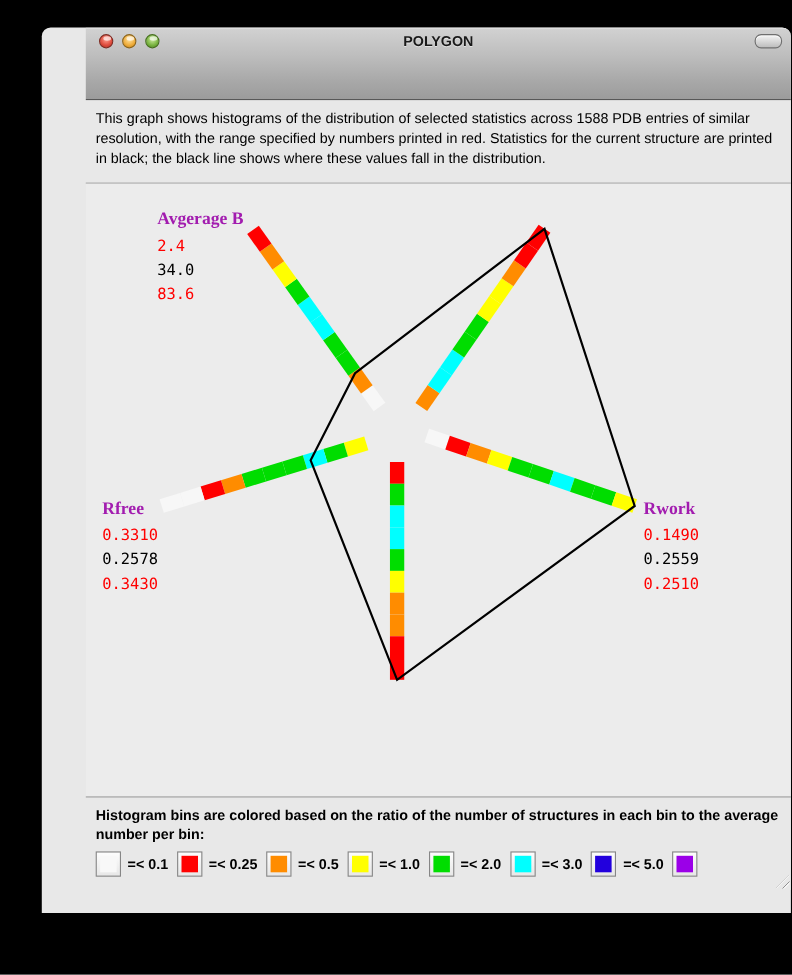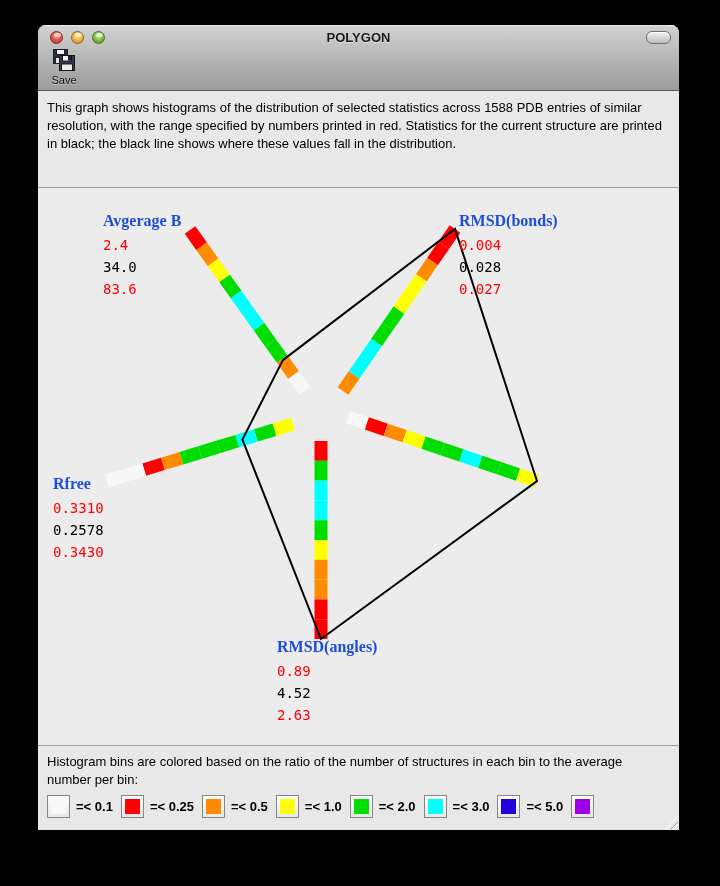--- a/index.html
+++ b/index.html
@@ -4,20 +4,21 @@
 <style>
   html,body{margin:0;padding:0;}
   body{
     width:720px;height:886px;background:#000;position:relative;overflow:hidden;
     font-family:"Liberation Sans",sans-serif;-webkit-font-smoothing:antialiased;
   }
   .window{
     position:absolute;left:38px;top:25px;width:641px;height:805px;
     background:#e8e8e8;border-radius:8px 8px 0 0;overflow:hidden;
     box-shadow:0 10px 30px rgba(0,0,0,.6);
+    padding-left:40px;
   }
   
   .chrome{
     position:relative;height:65px;
     background:linear-gradient(#d2d2d2,#bdbdbd 40%,#a8a8a8 75%,#9c9c9c);
     border-bottom:1px solid #585858;
     box-shadow:inset 0 1px 0 #e9e9e9;
   }
   .titlebar{position:relative;height:26px;}
   .traffic{position:absolute;top:6px;left:12px;display:flex;gap:8px;}
@@ -39,21 +40,21 @@
     box-shadow:inset 0 1px 0 #fff;
   }
   .toolbar{position:relative;height:39px;}
   .save-btn{
     position:absolute;left:9px;top:-3px;width:34px;text-align:center;cursor:default;
   }
   .save-icon{display:inline-block;width:24px;height:24px;}
   .save-label{font-size:11px;color:#111;margin-top:-2px;text-shadow:0 1px 0 rgba(255,255,255,.4);}
   
   .desc-panel{
-    height:97px;background:#e8e8e8;border-bottom:1px solid #9e9e9e;box-sizing:border-box;
+    height:76px;background:#e8e8e8;border-bottom:1px solid #9e9e9e;box-sizing:border-box;
     padding:8px 10px 0 9px;
   }
   .desc-text{font-size:13px;line-height:18px;color:#000;}
   .scheme-row{display:flex;align-items:center;margin-top:7px;}
   .scheme-label{font-size:13px;color:#000;}
   .popup{
     margin-left:10px;width:222px;height:23px;border:1px solid #828282;border-radius:5px;
     background:linear-gradient(#ffffff,#ececec 60%,#d8d8d8);
     display:flex;align-items:center;position:relative;box-sizing:border-box;
     box-shadow:0 1px 1px rgba(0,0,0,.15);
@@ -64,29 +65,29 @@
     background:linear-gradient(#a7c6f2,#6f9ae4 45%,#3e6fd0 50%,#2d5ec8);
     display:flex;flex-direction:column;align-items:center;justify-content:center;gap:3px;
   }
   .arr{width:0;height:0;border-left:4px solid transparent;border-right:4px solid transparent;}
   .arr.up{border-bottom:5px solid #fff;}
   .arr.down{border-top:5px solid #fff;}
   
   .canvas{position:relative;height:557px;background:#ececec;}
   .canvas svg{position:absolute;left:0;top:0;}
   .axis-label{position:absolute;}
-  .axis-name{font-family:"Liberation Serif",serif;font-weight:bold;font-size:16px;color:#1d4ed8;margin-bottom:4px;white-space:nowrap;}
+  .axis-name{font-family:"Liberation Serif",serif;font-weight:bold;font-size:16px;color:#a21caf;margin-bottom:4px;white-space:nowrap;}
   .axis-num{font-family:"DejaVu Sans Mono",monospace;font-size:14px;line-height:22px;color:#000;white-space:nowrap;}
   .axis-num.red{color:#ff0000;}
   
   .footer{
     height:85px;background:#e8e8e8;border-top:1px solid #9e9e9e;box-sizing:border-box;
     padding:7px 10px 0 9px;position:relative;
   }
-  .footer-text{font-size:13px;line-height:18px;color:#000;}
+  .footer-text{font-size:13px;line-height:18px;color:#000;font-weight:bold;}
   .legend{display:flex;align-items:center;gap:8px;margin-top:6px;}
   .legend-item{display:flex;align-items:center;gap:6px;font-weight:bold;}
   .swatch{
     width:21px;height:21px;border:1px solid #868686;background:linear-gradient(#fdfdfd,#e7e7e7);
     display:flex;align-items:center;justify-content:center;
   }
   .swatch-inner{width:15px;height:15px;}
   .legend-label{font-size:13px;color:#000;white-space:nowrap;}
   .resize-grip{
     position:absolute;right:1px;bottom:1px;width:13px;height:13px;
@@ -101,40 +102,20 @@
 
   <div class="chrome">
     <div class="titlebar">
       <div class="traffic">
         <div class="light red"></div>
         <div class="light yellow"></div>
         <div class="light green"></div>
       </div>
       <div class="win-title">POLYGON</div>
       <div class="capsule"></div>
-    </div>
-    <div class="toolbar">
-      <div class="save-btn">
-        <span class="save-icon">
-          <svg width="24" height="24" viewBox="0 0 24 24">
-            <g stroke="#1c1f26" stroke-width="1" fill="#2b3240">
-              <rect x="1.5" y="1.5" width="14" height="14"></rect>
-              <rect x="4.5" y="1.5" width="8" height="5" fill="#f2f2f2"></rect>
-              <rect x="3.5" y="9.5" width="10" height="6" fill="#e6e6e6"></rect>
-            </g>
-            <g stroke="#14171d" stroke-width="1" fill="#333b4d">
-              <rect x="7.5" y="7.5" width="15" height="15"></rect>
-              <rect x="10.5" y="7.5" width="9" height="5.5" fill="#f7f7f7"></rect>
-              <rect x="16.5" y="8.5" width="2" height="3.5" fill="#333b4d"></rect>
-              <rect x="9.5" y="16" width="11" height="6.5" fill="#ececec"></rect>
-            </g>
-          </svg>
-        </span>
-        <div class="save-label">Save</div>
-      </div>
     </div>
   </div>
 
   <div class="desc-panel">
     <div class="desc-text">This graph shows histograms of the distribution of selected statistics across 1588 PDB entries of similar resolution, with the range specified by numbers printed in red.  Statistics for the current structure are printed in black; the black line shows where these values fall in the distribution.</div>
   </div>
 
   <div class="canvas">
     <svg id="star-svg" width="641" height="557" viewBox="0 0 641 557">
         <line x1="267" y1="203" x2="255.5" y2="186.9" stroke="#f7f7f7" stroke-width="13"></line>
@@ -190,41 +171,35 @@
         <polygon points="244.9,172.1 417.0,41.0 499.0,293.0 283.0,451.0 204.4,251.5" fill="none" stroke="#000000" stroke-width="2"></polygon>
       </svg>
 
     <div class="axis-label" style="left:65px;top:24px;">
       <div class="axis-name">Avgerage B</div>
       <div class="axis-num red">2.4</div>
       <div class="axis-num">34.0</div>
       <div class="axis-num red">83.6</div>
     </div>
 
-    <div class="axis-label" style="left:421px;top:24px;">
-      <div class="axis-name">RMSD(bonds)</div>
-      <div class="axis-num red">0.004</div>
-      <div class="axis-num">0.028</div>
-      <div class="axis-num red">0.027</div>
-    </div>
 
     <div class="axis-label" style="left:15px;top:287px;">
       <div class="axis-name">Rfree</div>
       <div class="axis-num red">0.3310</div>
       <div class="axis-num">0.2578</div>
       <div class="axis-num red">0.3430</div>
     </div>
 
-
-    <div class="axis-label" style="left:239px;top:450px;">
-      <div class="axis-name">RMSD(angles)</div>
-      <div class="axis-num red">0.89</div>
-      <div class="axis-num">4.52</div>
-      <div class="axis-num red">2.63</div>
-    </div>
+    <div class="axis-label" style="left:507px;top:287px;">
+      <div class="axis-name">Rwork</div>
+      <div class="axis-num red">0.1490</div>
+      <div class="axis-num">0.2559</div>
+      <div class="axis-num red">0.2510</div>
+    </div>
+
   </div>
 
   <div class="footer">
     <div class="footer-text">Histogram bins are colored based on the ratio of the number of structures in each bin to the average number per bin:</div>
     <div class="legend">
       <div class="legend-item">
         <span class="swatch">
             <span class="swatch-inner" style="background: rgb(248, 248, 248);"></span>
           </span>
         <span class="legend-label">=&lt; 0.1</span>

